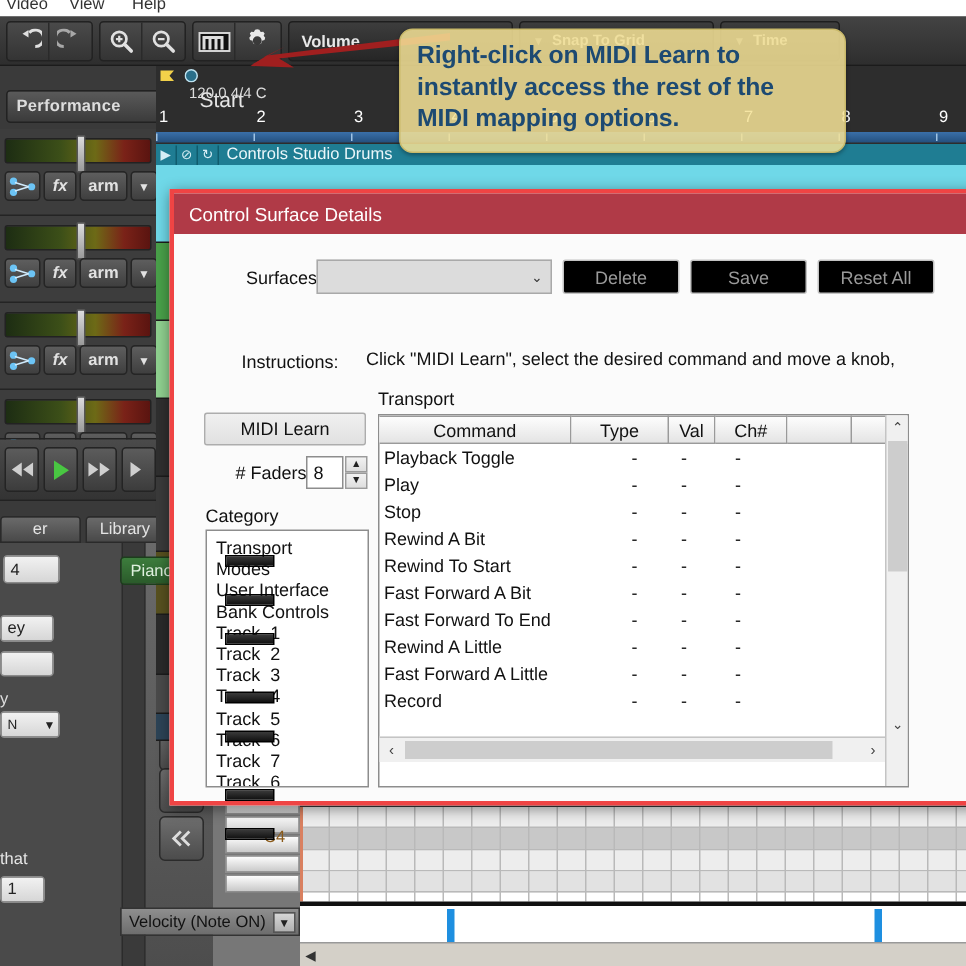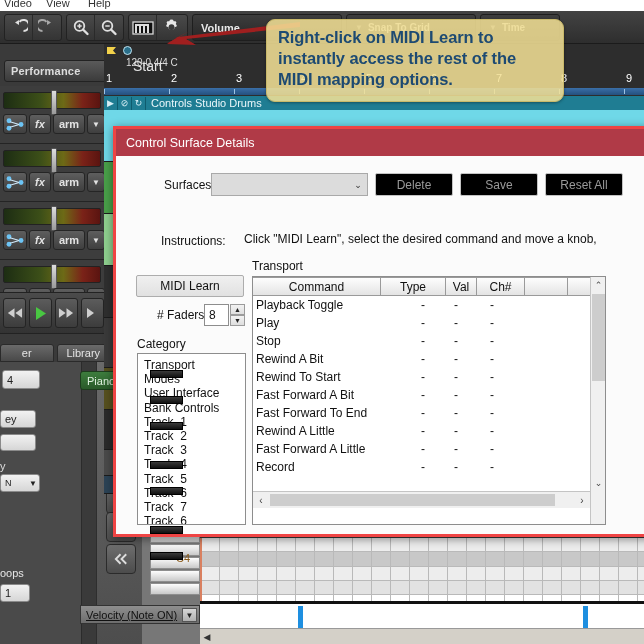--- a/index.html
+++ b/index.html
@@ -145,21 +145,21 @@
   .wk { position:absolute; left:8px; width:50px; height:12px; background:linear-gradient(#fdfdfd,#c9c9c9); border:1px solid #8e8e8e; }
   .bk { position:absolute; left:8px; width:33px; height:8px; background:linear-gradient(#3a3a3a,#111); border:1px solid #000; z-index:2;}
   .pr-grid { position:absolute; left:200px; top:538px; width:444px; bottom:16px; background:#fff; }
   .pr-grid .gr { position:absolute; left:0; width:444px; }
   .pr-grid .gv { position:absolute; top:0; bottom:0; width:1px; background:#b9b9b9; }
   .velstrip { position:absolute; left:200px; bottom:16px; width:444px; height:27px; background:#fff; border-top:3px solid #111; }
   .velbar { position:absolute; bottom:0; width:5px; background:#1e8fe0; }
   .velsel {
     position:absolute; left:80px; bottom:20px; width:120px; height:19px;
     background:linear-gradient(#8e8e8e,#6d6d6d); border:1px solid #333;
-    color:#111; font-size:11px; display:flex; align-items:center; padding-left:5px;text-decoration:underline;
+    color:#111; font-size:11px; display:flex; align-items:center; padding-left:5px;
   }
   .velsel-arw {
     position:absolute; right:2px; top:2px; width:15px; height:14px;
     background:linear-gradient(#d6d6d6,#b0b0b0); border:1px solid #555;
     display:flex; align-items:center; justify-content:center; font-size:8px; color:#222;
   }
   .c4lab { position:absolute; left:176px; top:552px; color:#8a5a1a; font-size:11px; }
   .pianolab {
     position:absolute; left:80px; top:371px; height:19px; padding:0 6px;
     background:linear-gradient(#3d7d3d,#2a5a2a); border:1px solid #1d3d1d; border-radius:3px;
@@ -427,21 +427,21 @@
 
   <div class="sidelower">
     <div class="sl-field" style="left:2px;top:8px;width:38px;height:19px">4</div>
     <div class="sl-field" style="left:0px;top:48px;width:36px;height:18px">ey</div>
     <div class="sl-field" style="left:0px;top:72px;width:36px;height:17px"></div>
     <div class="sl-lab" style="left:0px;top:98px">y</div>
     <div class="sl-field" style="left:0px;top:112px;width:40px;height:18px">
       <span style="font-size:9px">N</span>
       <span style="position:absolute;right:2px;font-size:8px">▼</span>
     </div>
-    <div class="sl-lab" style="left:0px;top:205px;color:#e6e6e6">oops</div>
+    <div class="sl-lab" style="left:0px;top:205px;color:#e6e6e6">that</div>
     <div class="sl-field" style="left:0px;top:222px;width:30px;height:18px">1</div>
   </div>
 
   <div class="pr-tools">
     <div class="prt" style="top:9px">
       <svg width="13" height="13" viewBox="0 0 13 13">
           <path d="M3 1 L11 6.5 L3 12 Z" fill="#49c742"></path>
         </svg>
     </div>
     <div class="prt" style="top:48px">

